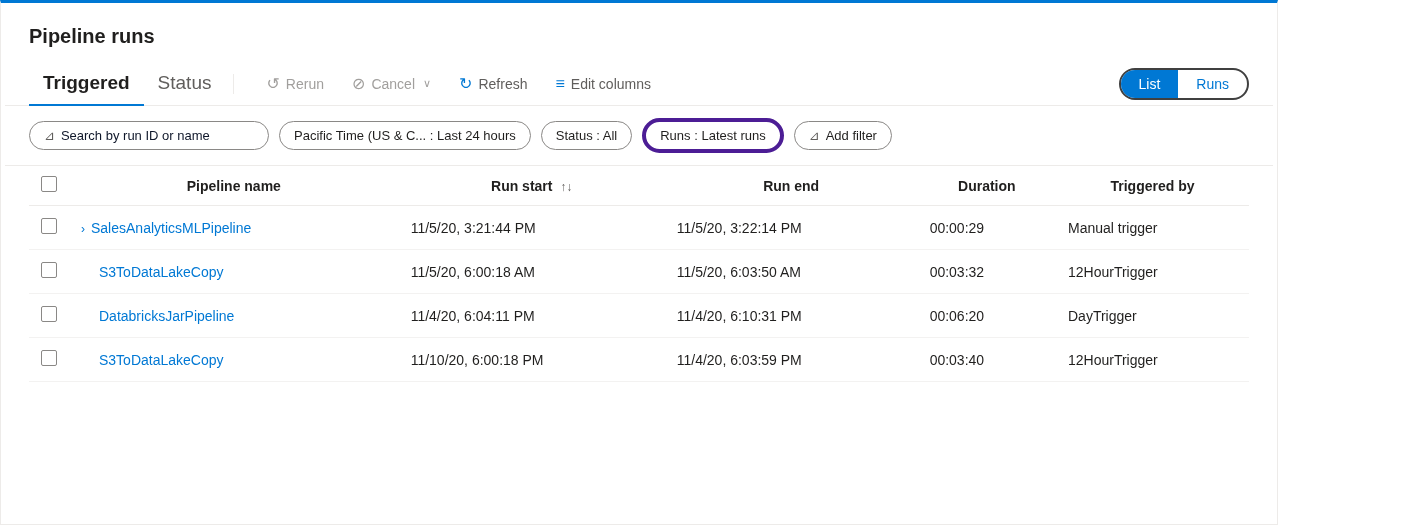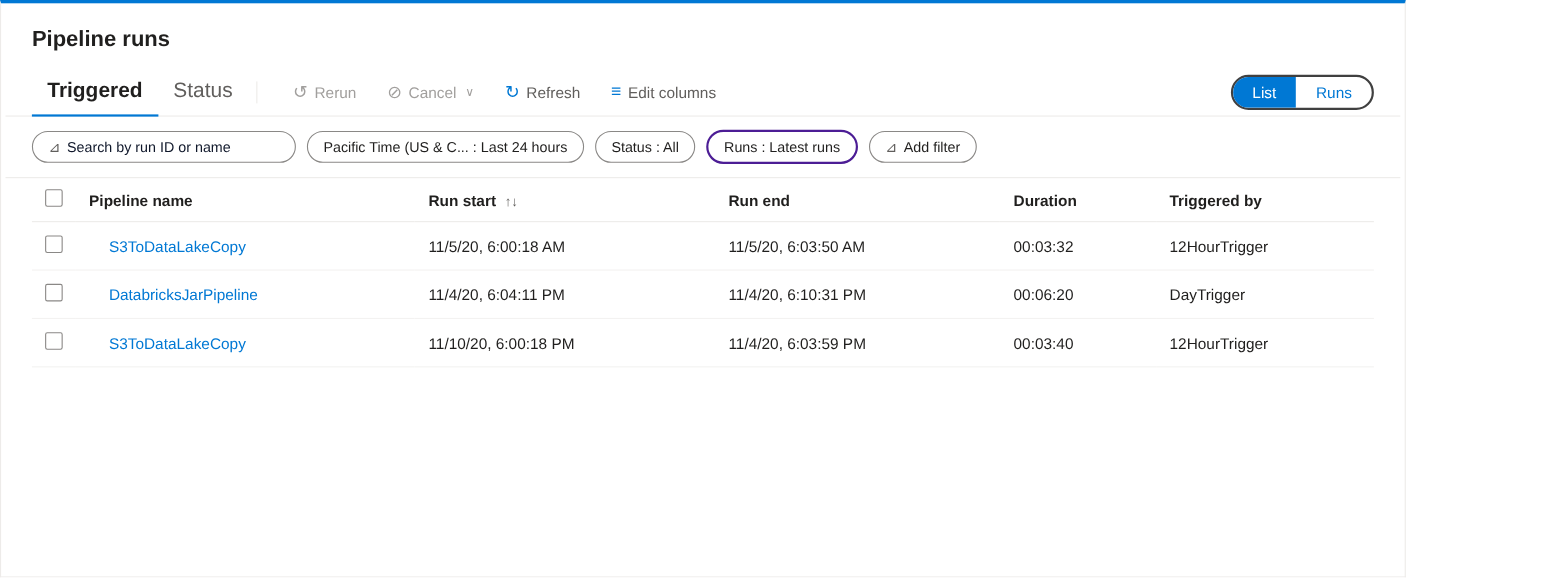--- a/index.html
+++ b/index.html
@@ -108,42 +108,42 @@
       font-size: 13px;
       color: #201f1e;
       cursor: pointer;
       background: #fff;
     }
     .filter-pill.search {
       min-width: 240px;
       color: #a19f9d;
     }
     .filter-pill.highlighted {
-      border: 2px solid #4c1d95;
+      border: 4px solid #4c1d95;
       color: #201f1e;
     }
     .filter-icon { color: #605e5c; font-size: 13px; }
     .showing-text {
       padding: 10px 24px 4px 24px;
       font-size: 13px;
       color: #605e5c;
     }
     .table-container {
       padding: 0 24px;
     }
     table {
       width: 100%;
       border-collapse: collapse;
     }
     thead tr {
       border-bottom: 1px solid #edebe9;
     }
     th {
       padding: 10px 12px;
-      text-align: left;
+      text-align: center;
       font-weight: 600;
       font-size: 14px;
       color: #201f1e;
     }
     th:first-child {
       width: 40px;
     }
     th.sortable {
       cursor: pointer;
     }
@@ -271,20 +271,28 @@
           </th>
           <th>
             <span>Duration</span>
           </th>
           <th>
             <span>Triggered by</span>
           </th>
         </tr>
       </thead>
       <tbody id="table-body">
+      <tr>
+            <td class="checkbox-cell"><span class="checkbox"></span></td>
+            <td><span class="row-expand">›</span><a class="pipeline-link">SalesAnalyticsMLPipeline</a></td>
+            <td>11/5/20, 3:21:44 PM</td>
+            <td>11/5/20, 3:22:14 PM</td>
+            <td>00:00:29</td>
+            <td>Manual trigger</td>
+          </tr>
           <tr>
             <td class="checkbox-cell"><span class="checkbox"></span></td>
             <td><span class="expand-placeholder"></span><a class="pipeline-link">S3ToDataLakeCopy</a></td>
             <td>11/5/20, 6:00:18 AM</td>
             <td>11/5/20, 6:03:50 AM</td>
             <td>00:03:32</td>
             <td>12HourTrigger</td>
           </tr>
           <tr>
             <td class="checkbox-cell"><span class="checkbox"></span></td>

